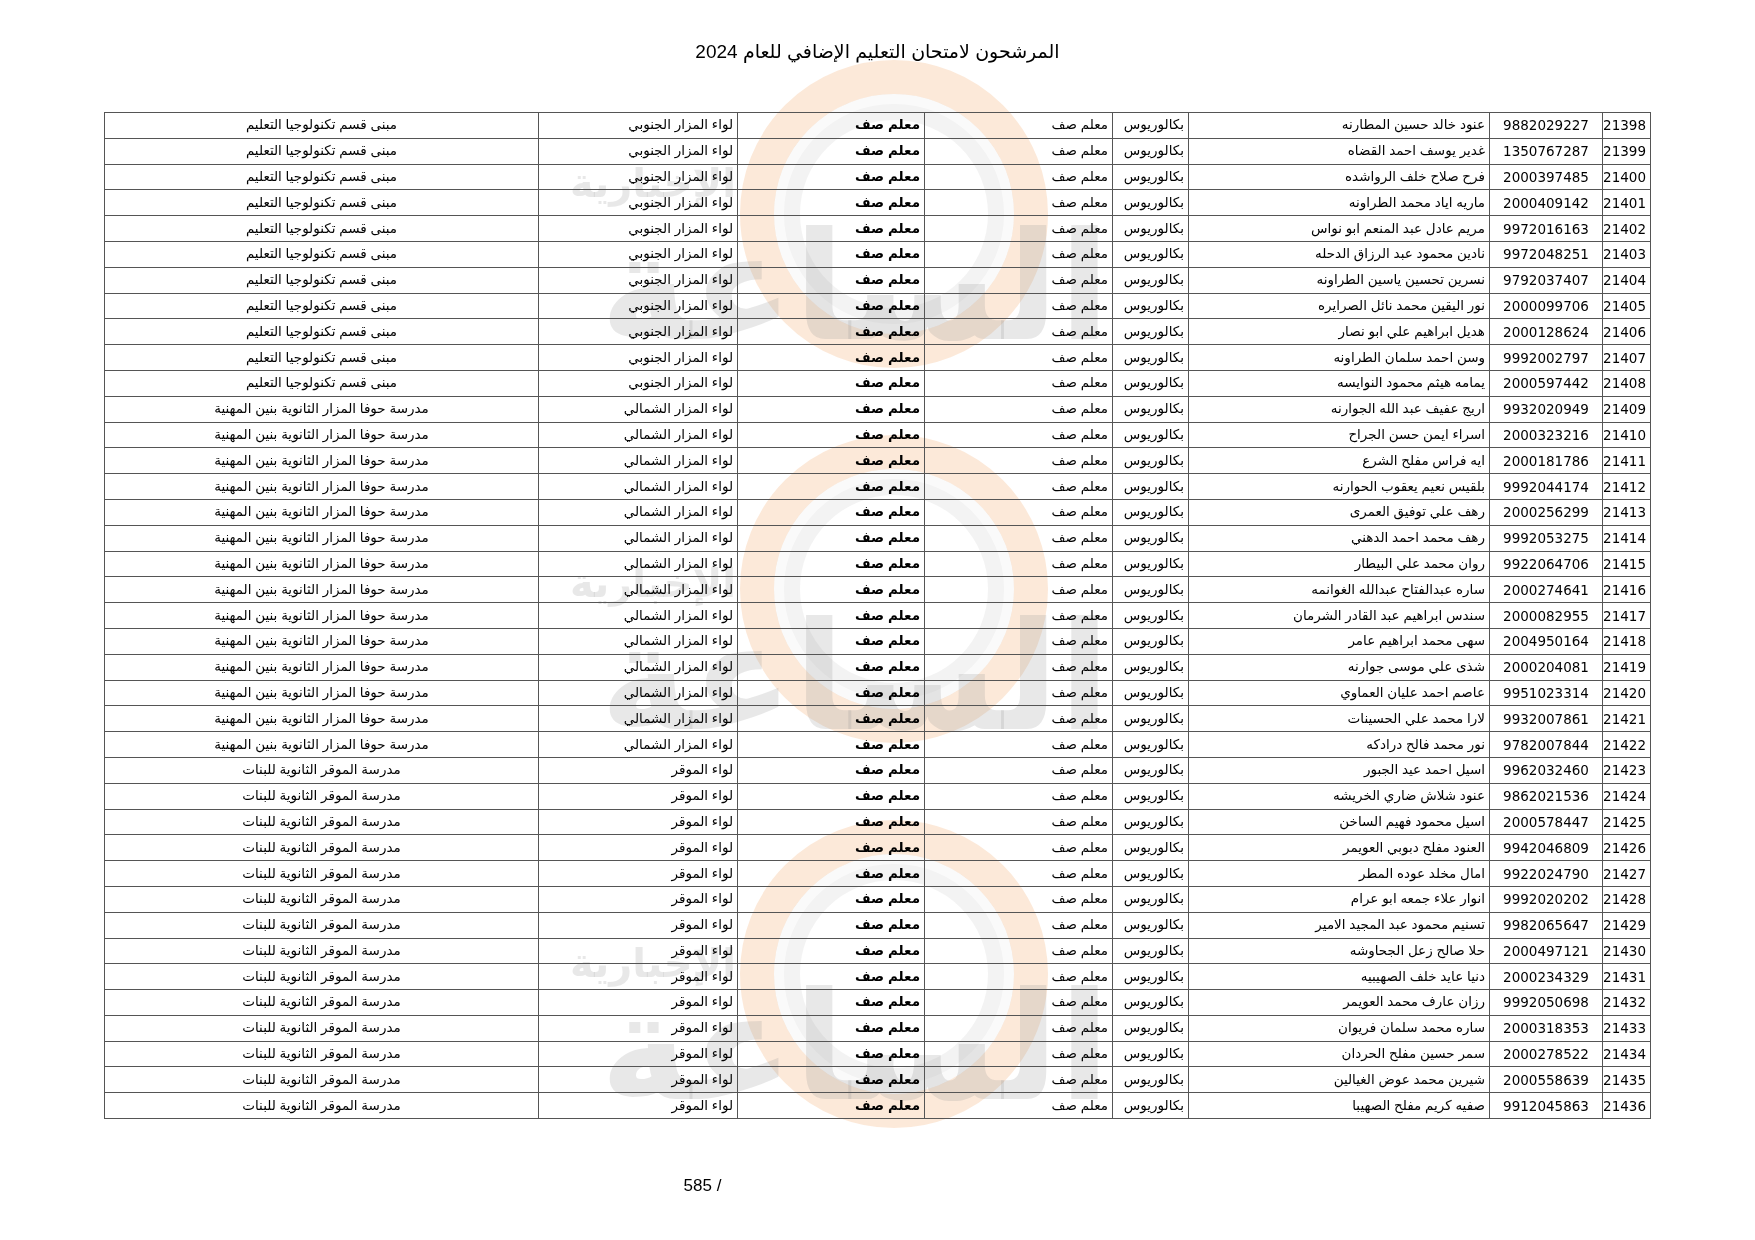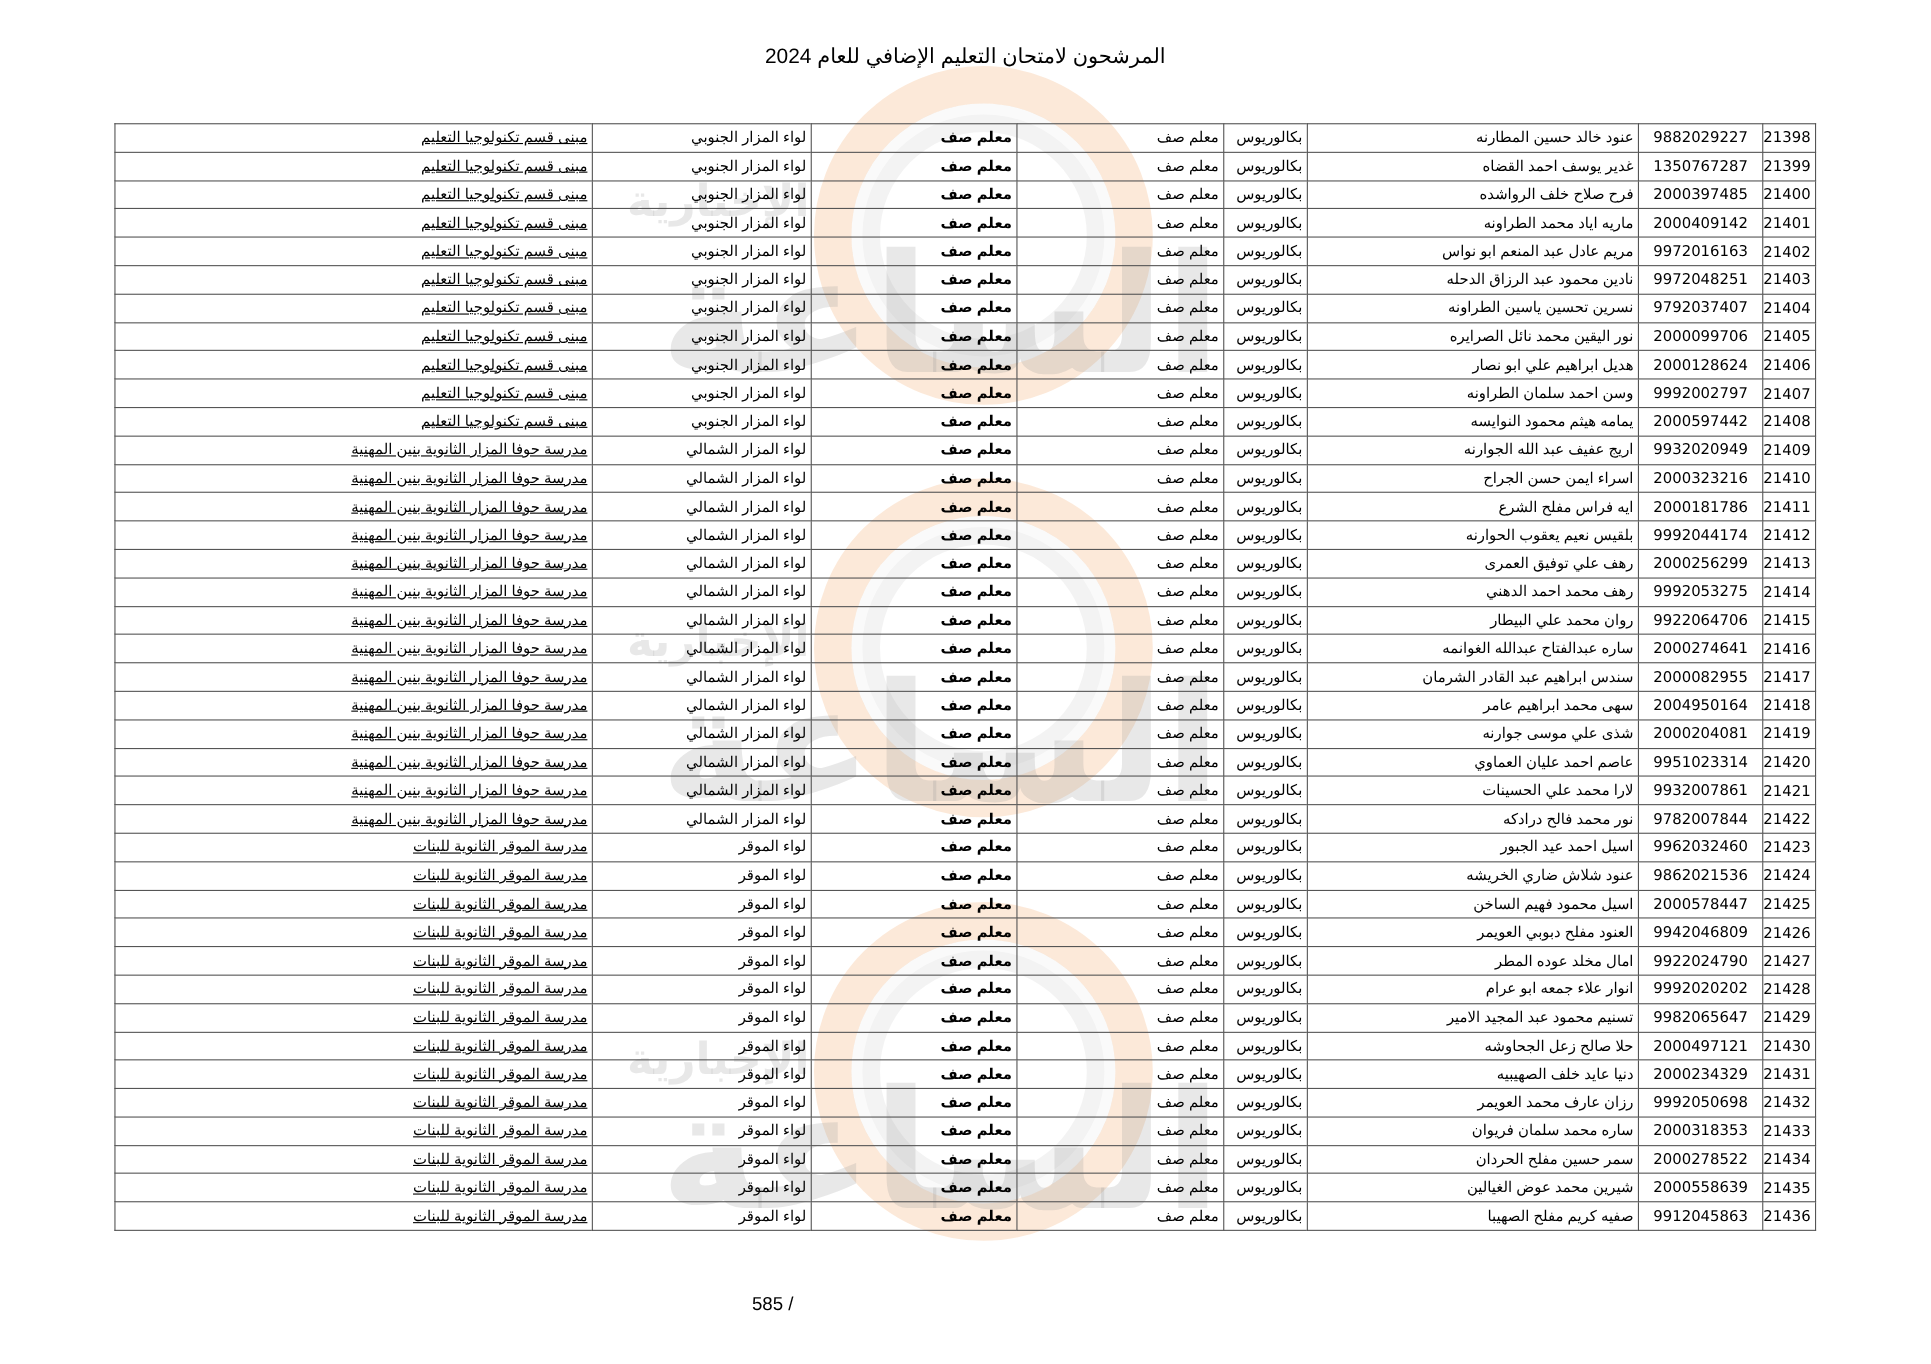--- a/index.html
+++ b/index.html
@@ -31,21 +31,21 @@
       white-space: nowrap; overflow: hidden; line-height: 24px;
     }
     table.roster tr { border-bottom: 1.6px solid #444; }
     td.c-seq { width: 39px; text-align: center; font-family: "DejaVu Sans", sans-serif; font-size: 13px; }
     td.c-id { width: 104px; text-align: center; font-family: "DejaVu Sans", sans-serif; font-size: 13px; }
     td.c-name { width: 292px; text-align: right; margin-top: 28px; }
     td.c-degree { width: 67px; text-align: right; }
     td.c-spec { width: 179px; text-align: right; }
     td.c-subject { width: 178px; text-align: right; font-weight: bold; }
     td.c-district { width: 190px; text-align: right; margin-top: 30px; }
-    td.c-center { text-align: right; text-decoration: underline; }
+    td.c-center { text-align: center; }
     .footer {
       position: absolute; top: 1176px; left: 0; width: 1405px; text-align: center;
       font-size: 17px; z-index: 2;
     }
   </style>
 </head>
 <body>
 
 <div class="watermark" style="left:0;top:0;width:1755px;height:1240px;">
   <div class="wm-ring" style="left:740px;top:60px;width:240px;height:240px;"></div>

